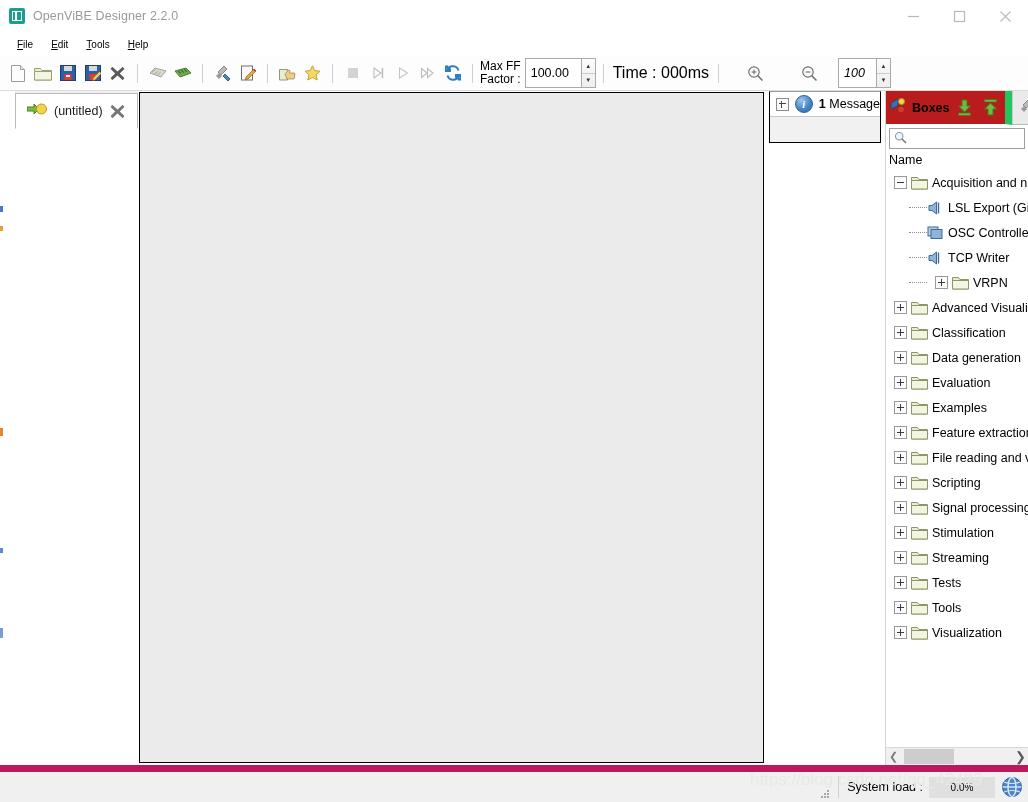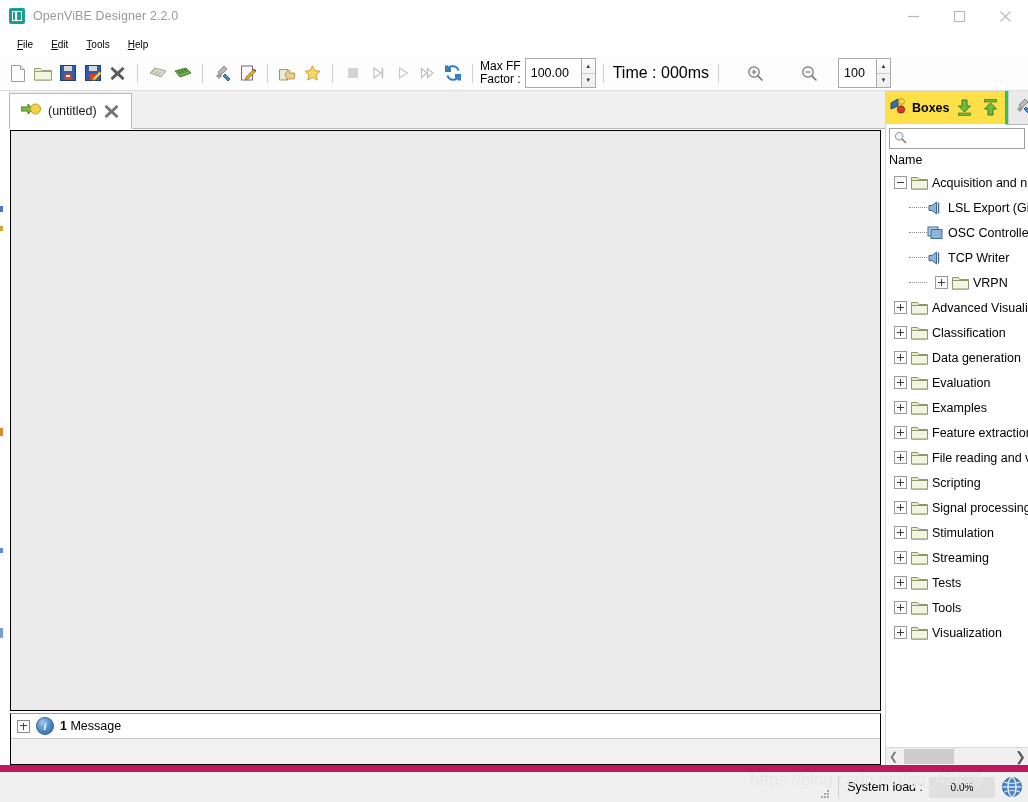--- a/index.html
+++ b/index.html
@@ -143,23 +143,23 @@
 
   
   .body-split {
     flex: 1;
     display: flex;
     min-height: 0;
     background: #ffffff;
   }
   .left-col {
     flex: 1;
-    display: flex; flex-direction: column;
+    display: flex; flex-direction: row;
     min-width: 0;
-    padding: 0 0 0 9px;
+    padding: 0 0 0 15px;
     box-sizing: border-box;
   }
 
   
   .tabstrip {
     height: 37px; min-height: 37px;
     display: flex; align-items: flex-end;
     background: #f0f0f0;
     border-bottom: 1px solid #b9b9b9;
   }
@@ -257,22 +257,22 @@
   .panel-tabs {
     height: 33px; min-height: 33px;
     display: flex; align-items: stretch;
     background: #f0f0f0;
     border-bottom: 1px solid #b9b9b9;
   }
   .ptab-active {
     display: flex; align-items: center;
     gap: 4px;
     padding: 0 3px 0 4px;
-    background: #fde047;
-    border-right: 3px solid #22c55e;
+    background: #b91c1c;
+    border-right: 7px solid #22c55e;
     border-bottom: 1px solid #ffffff;
     margin-bottom: -1px;
     box-sizing: border-box;
   }
   .ptab-label { font-size: 12.5px; font-weight: bold; color: #000; }
   .ptab-icon-btn {
     width: 22px; height: 24px;
     display: flex; align-items: center; justify-content: center;
     flex: none;
   }
@@ -608,21 +608,21 @@
         </svg>
     </div>
     <div class="tb-btn" style="margin-left:30px;">
       <svg width="17" height="17" viewBox="0 0 17 17">
           <circle cx="7" cy="7" r="5.2" fill="none" stroke="#6f6f6f" stroke-width="1.2"></circle>
           <line x1="10.8" y1="10.8" x2="15.5" y2="15.5" stroke="#6f6f6f" stroke-width="1.6"></line>
           <line x1="4.6" y1="7" x2="9.4" y2="7" stroke="#6f6f6f" stroke-width="1.1"></line>
         </svg>
     </div>
 
-    <div class="spin-wrap" style="margin-left:16px;">
+    <div class="spin-wrap" style="margin-left:16px;font-style:italic;">
       <div class="spin-field" style="width:38px;">100</div>
       <div class="spin-btns">
         <span>▲</span>
         <span>▼</span>
       </div>
     </div>
   </div>
 
   <div class="body-split">
 

